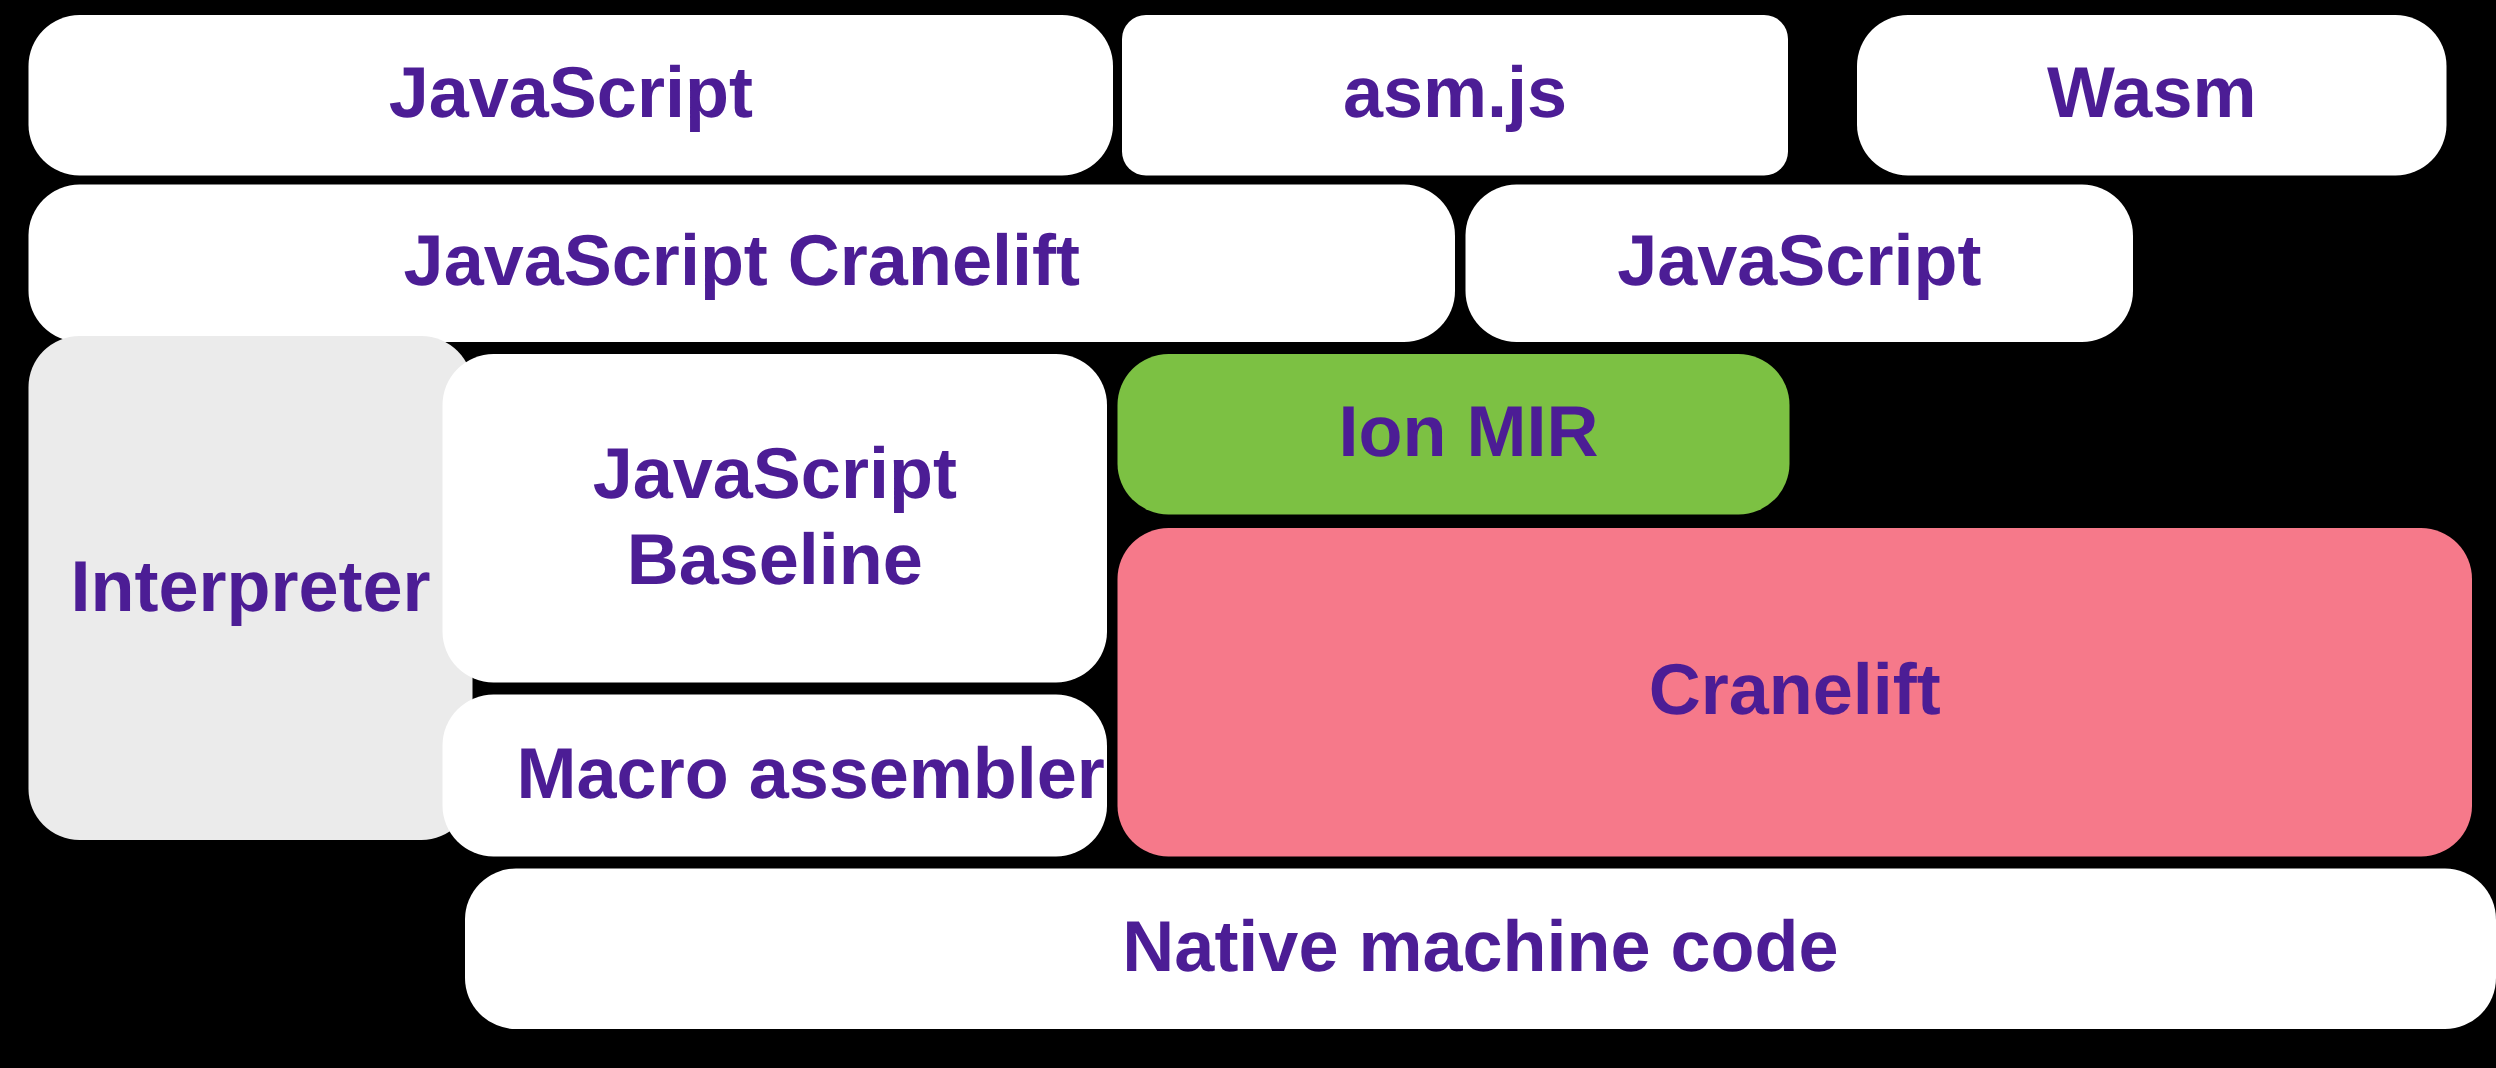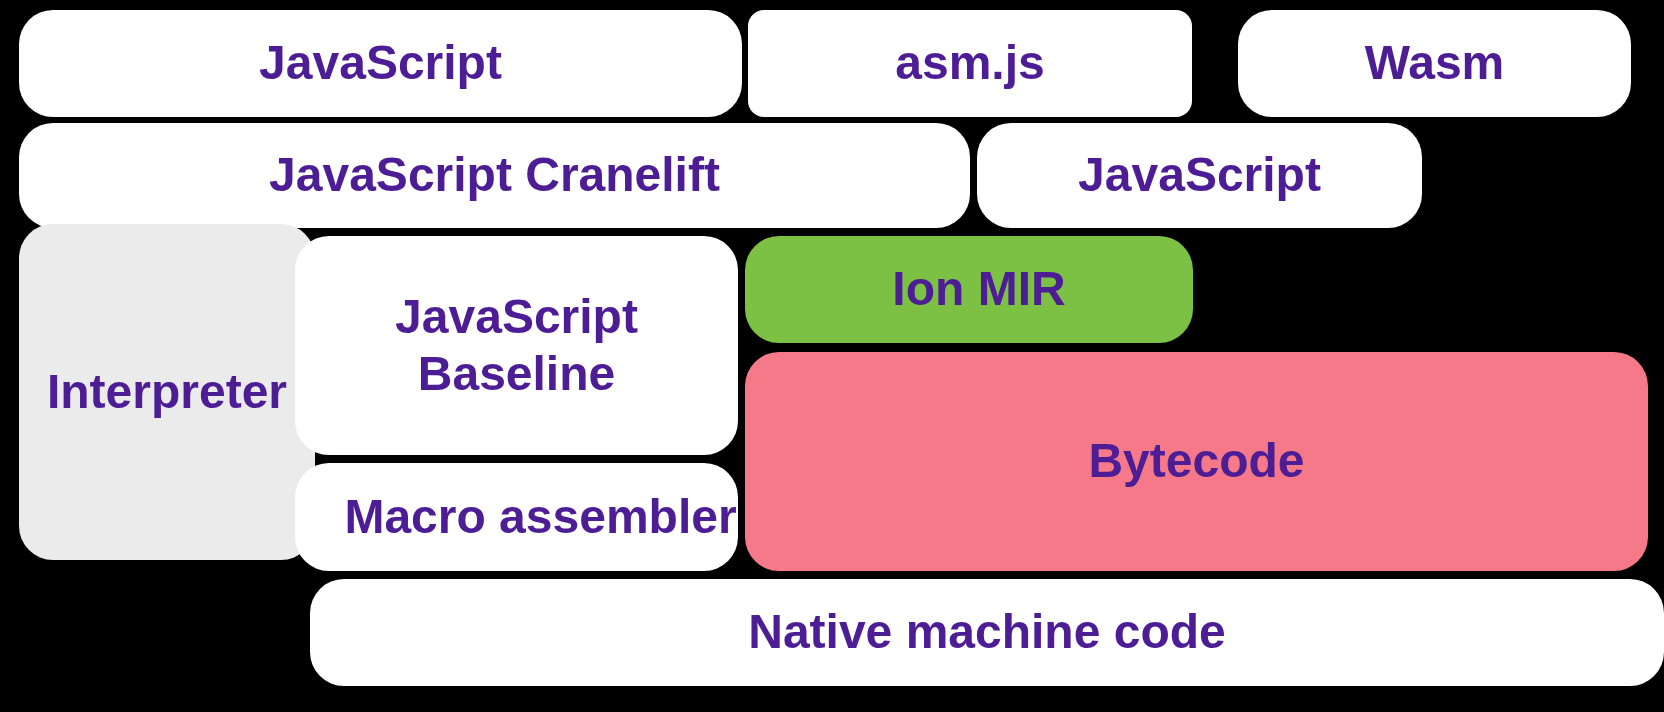--- a/index.html
+++ b/index.html
@@ -78,21 +78,21 @@
   <div class="box" id="b-baseline" style="background-color: rgb(255, 255, 255);">
     <span>JavaScript
 Baseline</span>
   </div>
 
   <div class="box" id="b-ionmir" style="background-color: rgb(124, 193, 67); padding-left: 20px;">
     <span>Ion MIR</span>
   </div>
 
   <div class="box" id="b-cranelift" style="background-color: rgb(246, 121, 138);">
-    <span>Bytecode</span>
+    <span>Cranelift</span>
   </div>
 
   <div class="box" id="b-macroassembler" style="background-color: rgb(255, 255, 255);">
     <span>Macro assembler</span>
   </div>
 
   <div class="box" id="b-native" style="background-color: rgb(255, 255, 255);">
     <span>Native machine code</span>
   </div>
 

